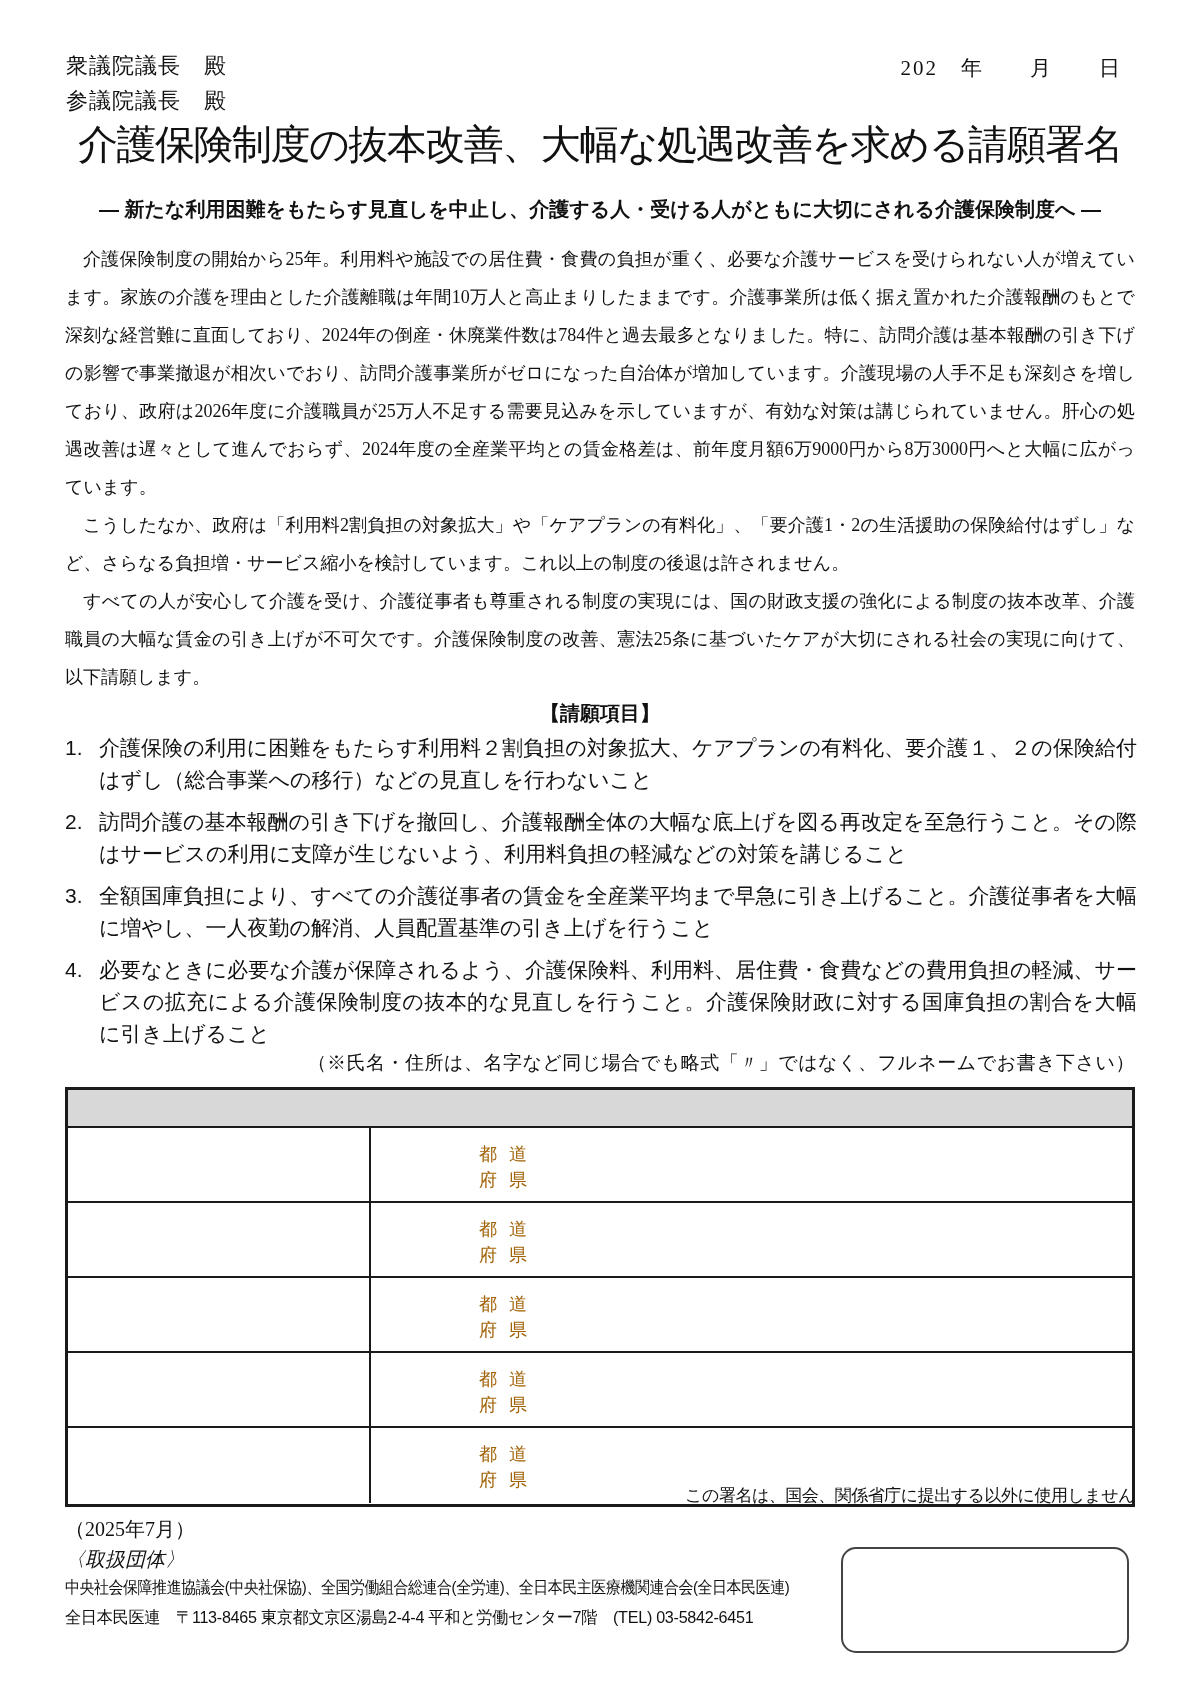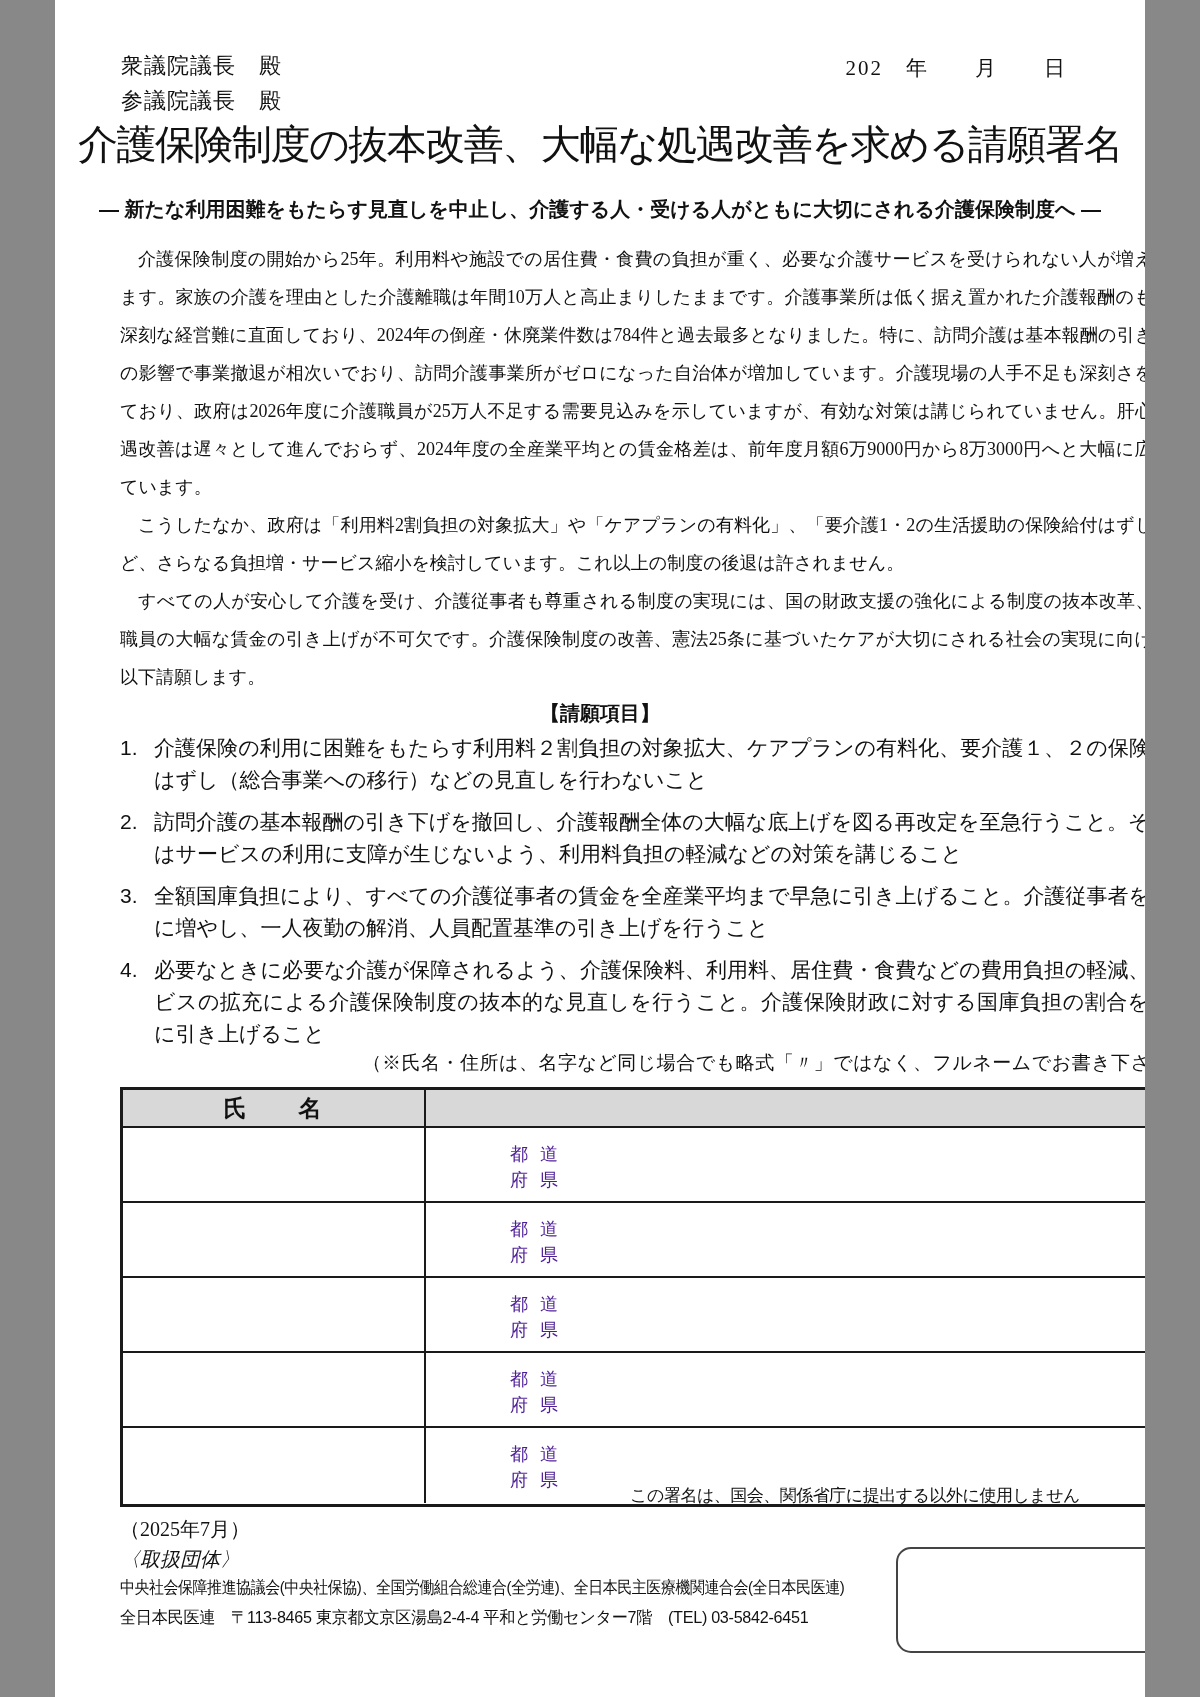--- a/index.html
+++ b/index.html
@@ -1,18 +1,18 @@
 <!DOCTYPE html>
 <html lang="ja"><head>
 <meta charset="utf-8">
 <style>
   html,body{margin:0;padding:0;background:#888;}
   .page{
     position:relative;
-    width:1090px;height:1697px;
+    width:1200px;height:1697px;
     margin:0 auto;
     background:#ffffff;
     overflow:hidden;
     font-family:"Liberation Serif", serif;
     color:#111;
   }
 
   
   .addressee-block{position:absolute;left:66px;top:48px;font-size:22px;line-height:35px;letter-spacing:1px;}
   .date-line{position:absolute;top:54px;right:78px;font-size:21px;letter-spacing:2px;}
@@ -67,23 +67,23 @@
   }
   .sig-header .hcell{
     display:flex;align-items:center;justify-content:center;
     font-size:23px;font-weight:600;letter-spacing:2px;
   }
   .col-name{width:303px;border-right:2px solid #1a1a1a;box-sizing:border-box;}
   .col-addr{flex:1;}
   .sig-row{display:flex;height:75px;border-bottom:2px solid #1a1a1a;box-sizing:border-box;}
   .sig-row:last-child{border-bottom:none;}
   .pref-label{
-    padding-left:84px;padding-top:13px;
+    padding-left:108px;padding-top:13px;
     font-size:18px;line-height:26px;letter-spacing:12px;
-    color:#4c1d95;
+    color:#a16207;
   }
 
   
   .footer-date{position:absolute;left:65px;top:1516px;font-size:20px;}
   .usage-note{position:absolute;right:65px;top:1484px;font-size:17px;letter-spacing:-0.5px;}
   .org-heading{position:absolute;left:65px;top:1546px;font-size:20px;font-family:"Liberation Sans", sans-serif;font-style:italic;}
   .org-line1{
     position:absolute;left:65px;top:1576px;width:920px;
     font-size:17px;letter-spacing:-0.5px;white-space:nowrap;
     transform:scaleX(0.88);transform-origin:left top;
@@ -139,21 +139,20 @@
     <div class="petition-item">
       <span class="no">4.</span>
       <span class="txt">必要なときに必要な介護が保障されるよう、介護保険料、利用料、居住費・食費などの費用負担の軽減、サービスの拡充による介護保険制度の抜本的な見直しを行うこと。介護保険財政に対する国庫負担の割合を大幅に引き上げること</span>
     </div>
   </div>
 
   <div class="fullname-note">（※氏名・住所は、名字など同じ場合でも略式「〃」ではなく、フルネームでお書き下さい）</div>
 
   <div class="sig-table">
     <div class="sig-header">
-      <div class="hcell col-name">氏　　名</div>
     </div>
 
     <div class="sig-row">
       <div class="col-name"></div>
       <div class="col-addr">
         <div class="pref-label">
           <div>都道</div>
           <div>府県</div>
         </div>
       </div>

